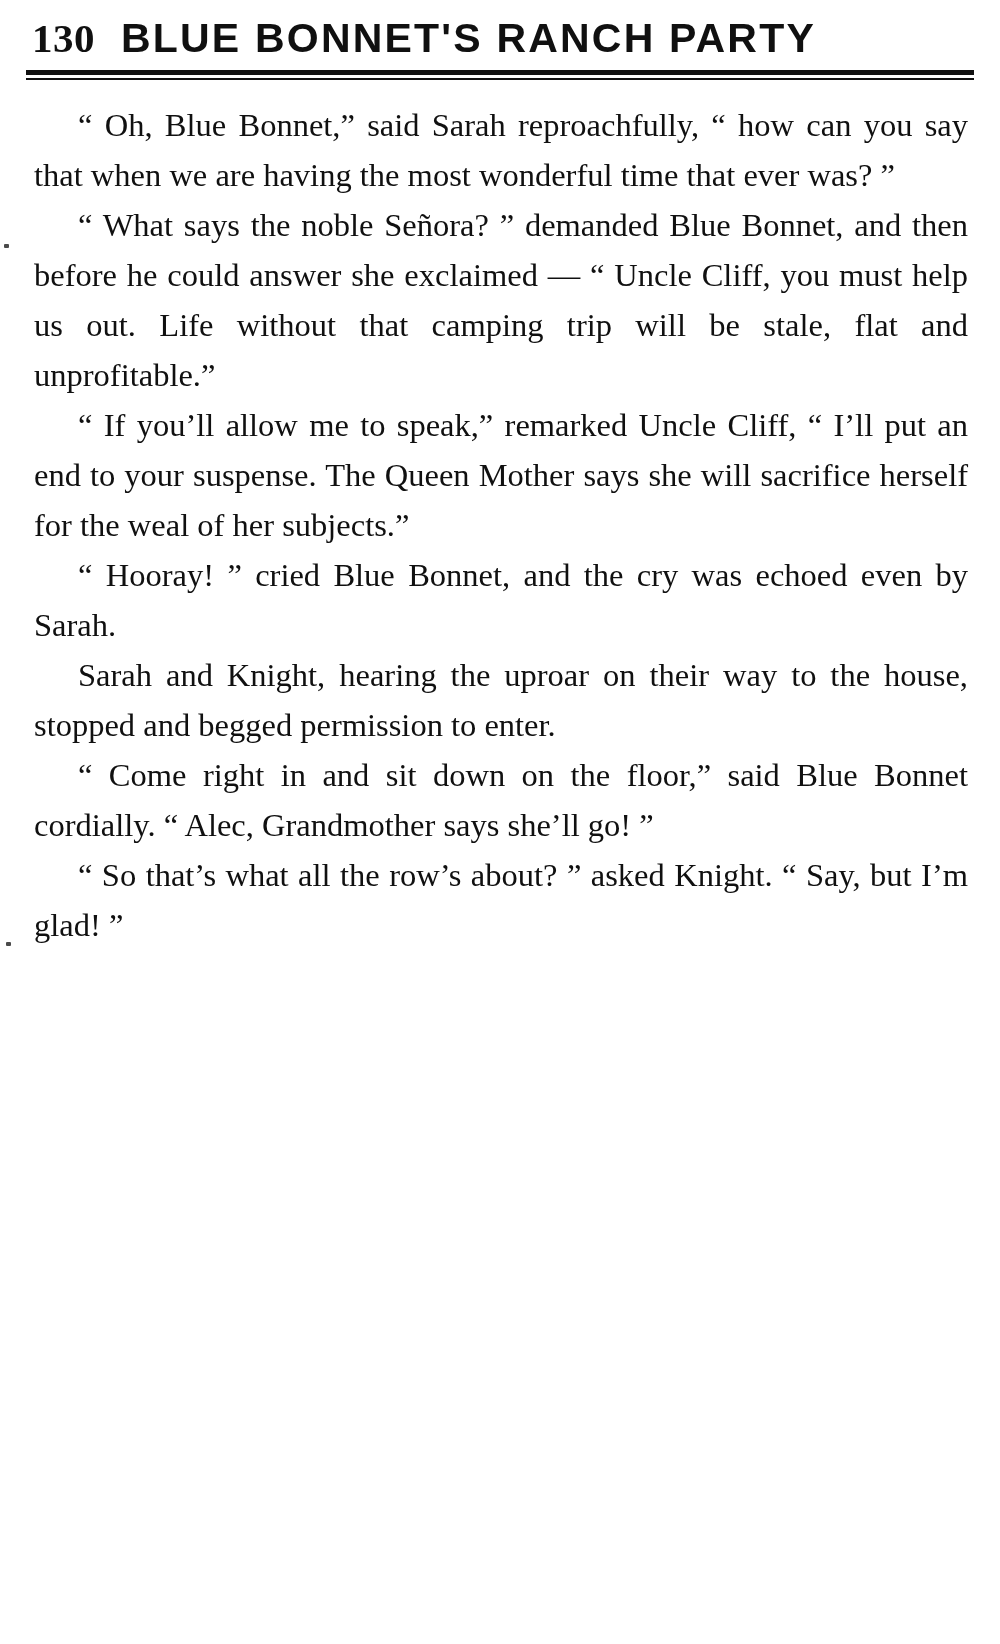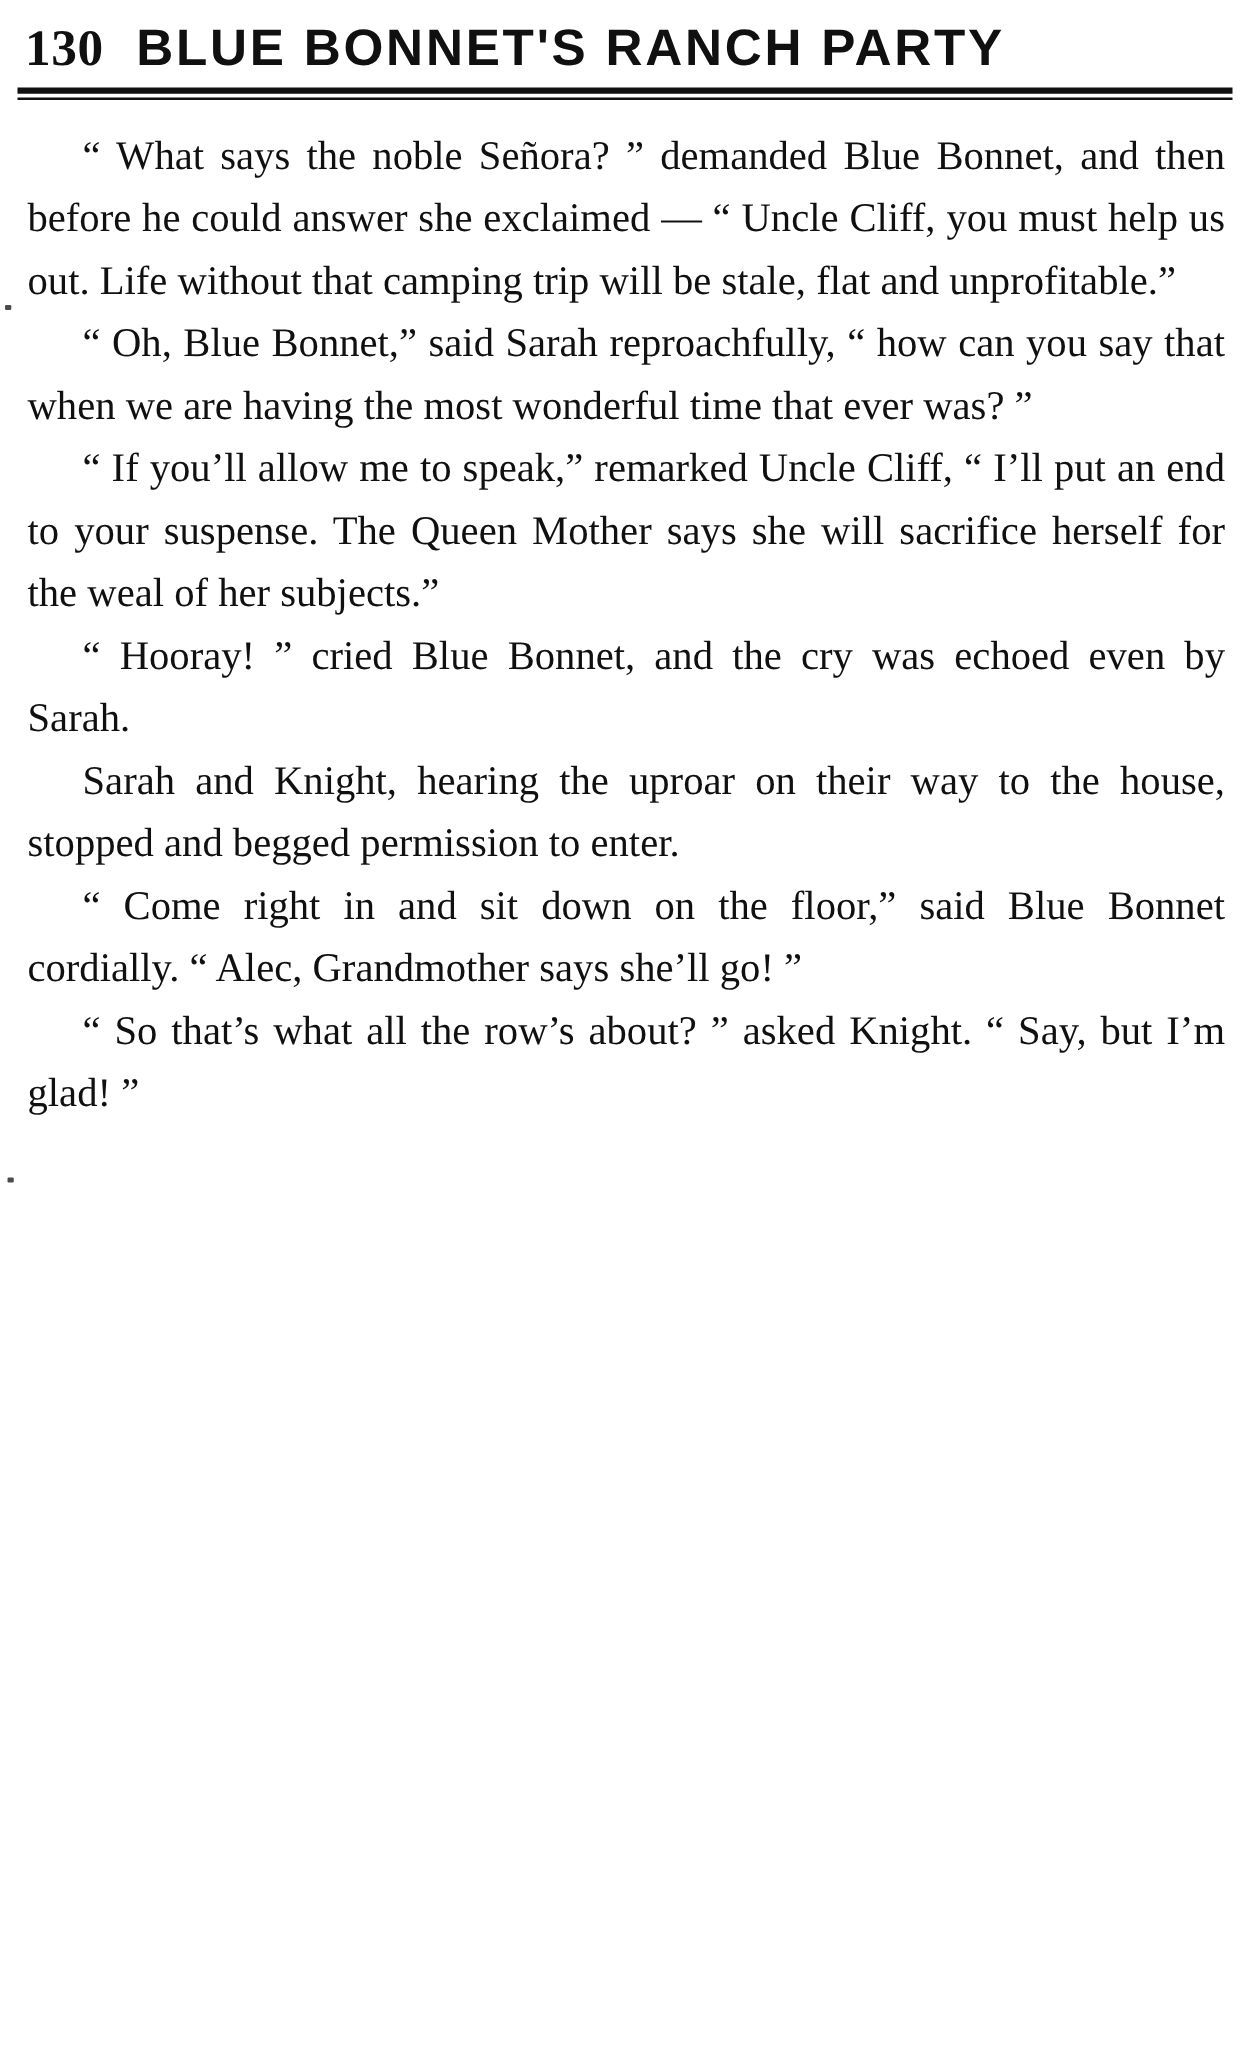--- a/index.html
+++ b/index.html
@@ -12,21 +12,21 @@
     height: 1644px;
     font-family: "Liberation Serif", serif;
     color: #101010;
     overflow: hidden;
   }
   .page {
     position: relative;
     width: 1000px;
     height: 1644px;
     box-sizing: border-box;
-    padding: 0 14px;
+    padding: 0 26px;
   }
   .header {
     display: flex;
     align-items: baseline;
     justify-content: flex-start;
     gap: 26px;
     padding: 14px 2px 2px 6px;
   }
   .folio {
     font-size: 41px;
@@ -81,22 +81,22 @@
 <div class="page">
 
   <div class="header">
     <span class="folio">130</span>
     <span class="running-title">BLUE BONNET'S RANCH PARTY</span>
   </div>
 
   <hr class="rule">
 
   <div class="body-text">
+    <p>“ Oh, Blue Bonnet,” said Sarah reproachfully, “ how can you say that when we are having the most wonderful time that ever was? ”</p>
     <p>“ What says the noble Señora? ” demanded Blue Bonnet, and then before he could answer she exclaimed — “ Uncle Cliff, you must help us out. Life without that camping trip will be stale, flat and unprofitable.”</p>
-    <p>“ Oh, Blue Bonnet,” said Sarah reproachfully, “ how can you say that when we are having the most wonderful time that ever was? ”</p>
     <p>“ If you’ll allow me to speak,” remarked Uncle Cliff, “ I’ll put an end to your suspense.  The Queen Mother says she will sacrifice herself for the weal of her subjects.”</p>
     <p>“ Hooray! ” cried Blue Bonnet, and the cry was echoed even by Sarah.</p>
     <p>Sarah and Knight, hearing the uproar on their way to the house, stopped and begged permission to enter.</p>
     <p>“ Come right in and sit down on the floor,” said Blue Bonnet cordially.  “ Alec, Grandmother says she’ll go! ”</p>
     <p>“ So that’s what all the row’s about? ” asked Knight.  “ Say, but I’m glad! ”</p>
   </div>
 
   <span class="speck" style="left:4px; top:244px;"></span>
   <span class="speck" style="left:6px; top:942px;"></span>
 

